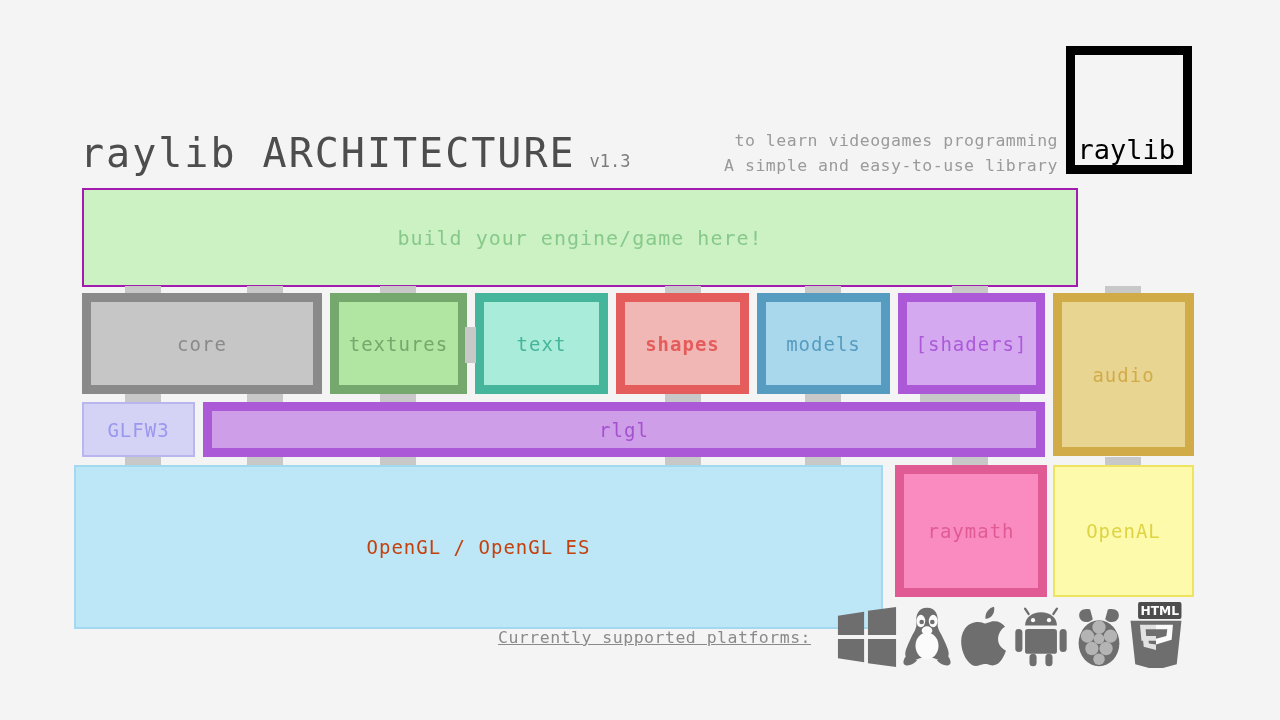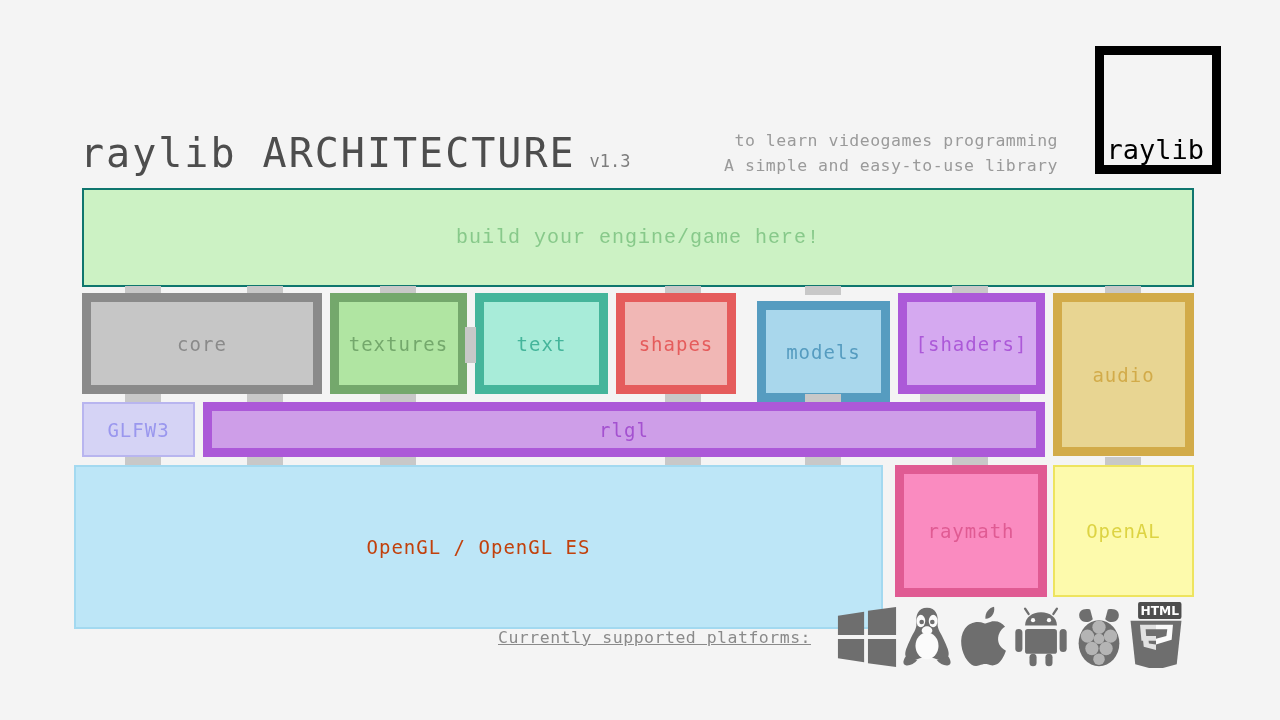--- a/index.html
+++ b/index.html
@@ -40,21 +40,20 @@
     color: #9a9a9a;
     text-align: right;
     white-space: nowrap;
     letter-spacing: 0.5px;
   }
   #logo {
     left: 1066px; top: 46px;
     width: 126px; height: 128px;
     border: 9px solid #000000;
     background: #f4f4f4;
-    margin-left: 29px;
   }
   #logo .logo-txt {
     position: absolute;
     right: 8px; bottom: 2px;
     font-size: 27px;
     color: #000;
     letter-spacing: 0px;
     line-height: 1;
   }
 
@@ -64,38 +63,37 @@
     align-items: center;
     justify-content: center;
     font-size: 19px;
     letter-spacing: 1px;
     white-space: nowrap;
   }
 
   
   #banner {
     left: 82px; top: 188px;
-    width: 1112px; height: 99px;
+    width: 996px; height: 99px;
     background: #ccf2c4;
-    border: 2px solid #0f766e;
+    border: 2px solid #a21caf;
     color: #87c98a;
     font-size: 20px;
-    font-family: Liberation Mono, monospace;
   }
 
   
   #core      { left: 82px;  top: 293px; width: 240px; height: 101px;
                background: #c6c6c6; border: 9px solid #8a8a8a; color: #8a8a8a; }
   #textures  { left: 330px; top: 293px; width: 137px; height: 101px;
                background: #b0e5a2; border: 9px solid #74a86c; color: #74a86c; }
   #text      { left: 475px; top: 293px; width: 133px; height: 101px;
                background: #a8ecd9; border: 9px solid #45b59b; color: #45b59b; }
-  #shapes    { left: 616px; top: 293px; width: 120px; height: 101px;
-               background: #f1b7b5; border: 9px solid #e55c5c; color: #e55c5c; }
-  #models    { left: 757px; top: 301px; width: 133px; height: 101px;
+  #shapes    { left: 616px; top: 293px; width: 133px; height: 101px;
+               background: #f1b7b5; border: 9px solid #e55c5c; color: #e55c5c; font-weight: bold; }
+  #models    { left: 757px; top: 293px; width: 133px; height: 101px;
                background: #a9d7ec; border: 9px solid #569cc0; color: #569cc0; }
   #shaders   { left: 898px; top: 293px; width: 147px; height: 101px;
                background: #d5a9f0; border: 9px solid #ac59d8; color: #ac59d8; }
   #audio     { left: 1053px; top: 293px; width: 141px; height: 163px;
                background: #e8d592; border: 9px solid #d2ab49; color: #d2ab49; }
 
   
   #glfw3 { left: 82px;  top: 402px; width: 113px; height: 55px;
            background: #d5d3f5; border: 2px solid #b8b5ef; color: #9a97ee; text-align: right; }
   #rlgl  { left: 203px; top: 402px; width: 842px; height: 55px;

